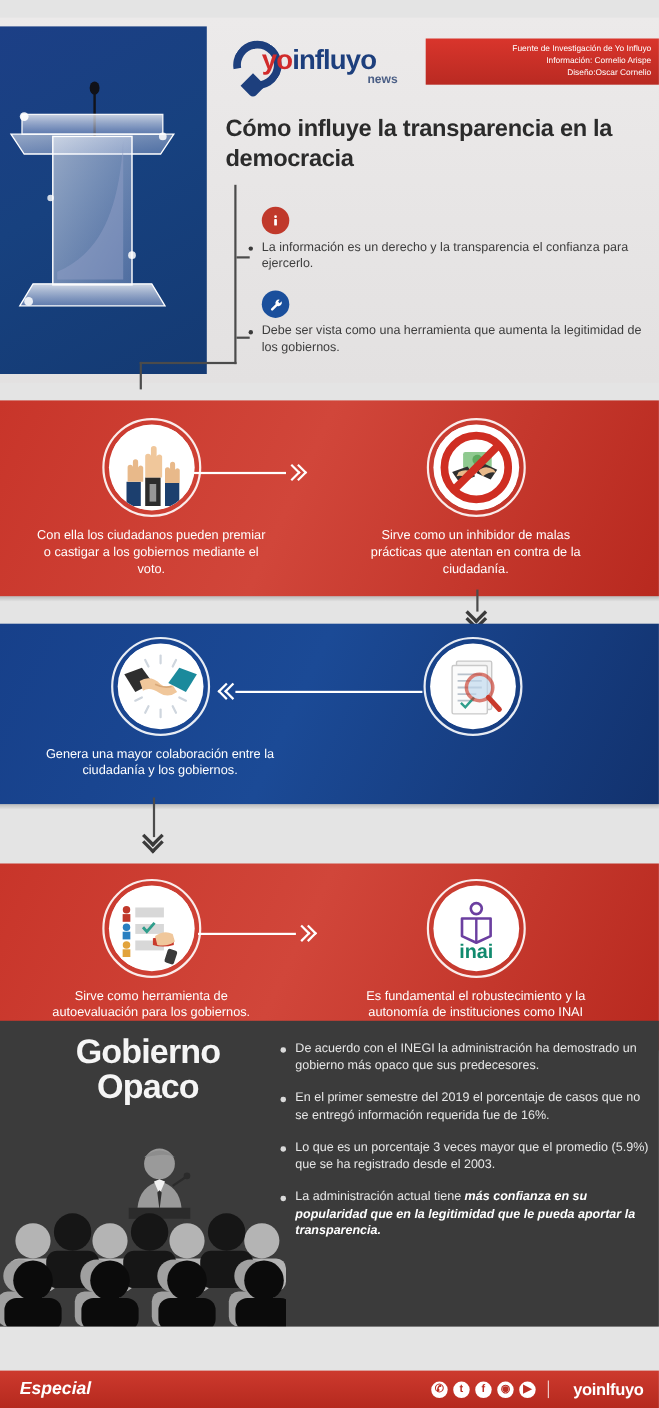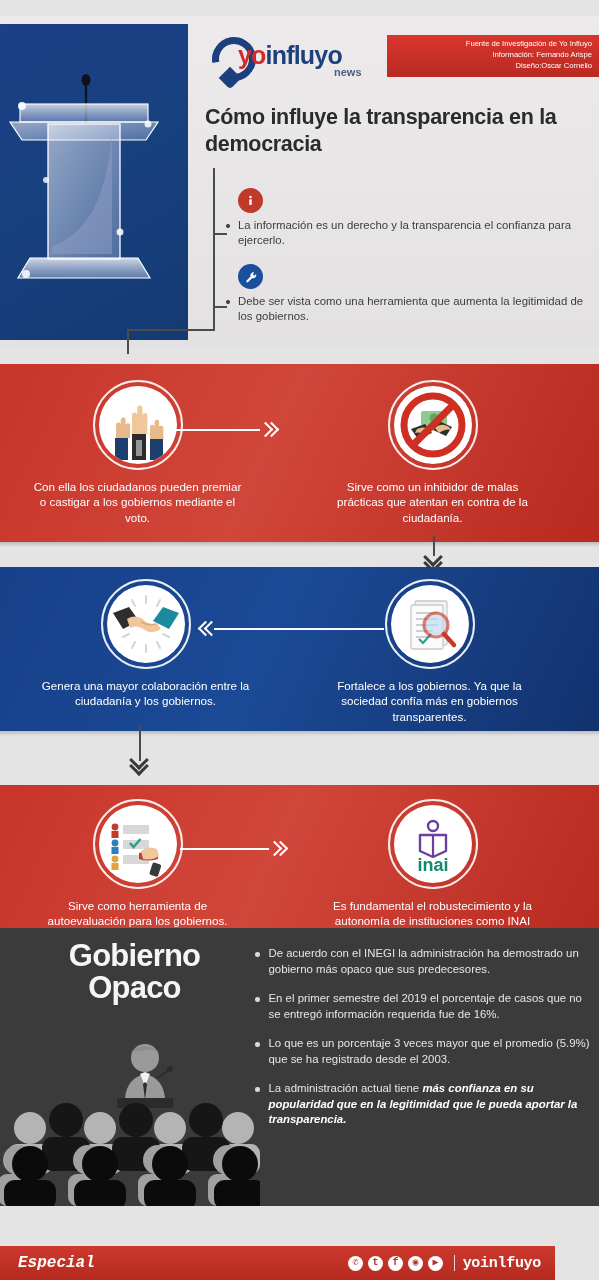--- a/index.html
+++ b/index.html
@@ -110,23 +110,23 @@
   .dark-bullets { position: absolute; left: 255px; top: 18px; width: 336px; }
   .d-row { display: flex; align-items: flex-start; margin-bottom: 14px; }
   .d-dot { width: 4.5px; height: 4.5px; border-radius: 50%; background: #dadada;
            margin: 6px 9px 0 0; flex: none; }
   .d-text { font-size: 11.4px; color: #e6e6e6; line-height: 1.36; }
   .d-text .em { font-weight: bold; font-style: italic; color: #fff; }
   .speaker { position: absolute; left: 95px; top: 112px; width: 100px; height: 90px; }
   .crowd { position: absolute; left: 0; bottom: 0; width: 260px; height: 108px; }
 
   
-  .footer { position: absolute; left: 0; top: 1246px; width: 555px; height: 34px;
+  .footer { position: absolute; left: 0; top: 1246px; width: 599px; height: 34px;
             background: linear-gradient(180deg,#cd3a2e 0%,#b5291e 100%);
-            display: flex; align-items: center; font-family: Liberation Mono, monospace; }
+            display: flex; align-items: center; }
   .especial { position: absolute; left: 18px; font-size: 16px; font-weight: bold;
               font-style: italic; color: #fff; }
   .social { position: absolute; right: 112px; display: flex; gap: 5px; align-items: center; }
   .s-ic { width: 15px; height: 15px; border-radius: 50%; background: #fff; color: #bd2e23;
           font-size: 10px; font-weight: bold; display: flex; align-items: center;
           justify-content: center; line-height: 1; }
   .divider { position: absolute; right: 100px; width: 1.5px; height: 16px;
              background: rgba(255,255,255,.8); }
   .foot-brand { position: absolute; right: 14px; font-size: 15px; font-weight: bold; color: #fff;
                 letter-spacing: -0.3px; }
@@ -169,21 +169,21 @@
       <div class="logo-mark"></div>
       <div class="logo-tail"></div>
       <div class="logo-text">
         <span class="logo-yo">yo</span><span class="logo-influyo">influyo</span>
       </div>
       <div class="logo-news">news</div>
     </div>
 
     <div class="credits">
       <div>Fuente de Investigación de Yo Influyo</div>
-      <div>Información: Fernando Arispe</div>
+      <div>Información: Cornelio Arispe</div>
       <div>Diseño:Oscar Cornelio</div>
     </div>
 
     <div class="title">Cómo influye la transparencia en la democracia</div>
 
     <div class="hdr-connector"></div>
     <div class="hdr-tick t1"></div>
     <div class="hdr-tick t2"></div>
     <div class="hdr-conn-bottom"></div>
     <div class="hdr-conn-down"></div>
@@ -314,21 +314,20 @@
               <line x1="21" y1="36" x2="43" y2="36"></line>
                 <line x1="21" y1="42" x2="38" y2="42"></line>
               <line x1="21" y1="48" x2="36" y2="48"></line>
             </g>
             <path d="M24 50 l4 4 l8 -9" stroke="#2f9e8c" stroke-width="2.2" fill="none"></path>
             <circle cx="41" cy="36" r="12" fill="#bfd8ee" opacity="0.65" stroke="#c93a2c" stroke-width="3.2"></circle>
             <line x1="49" y1="45" x2="59" y2="56" stroke="#c93a2c" stroke-width="4.5" stroke-linecap="round"></line>
           </svg>
         </div>
       </div>
-      <div class="cap">Fortalece a los gobiernos. Ya que la sociedad confía más en gobiernos transparentes.</div>
     </div>
   </div>
 
   <div class="conn" style="left:130px; top:725px; width:24px; height:50px;">
     <div class="vline" style="left:9px; top:0; height:36px;"></div>
     <div class="dchev" style="left:0; top:28px;"></div>
   </div>
 
   <div class="band red band3">
     <div class="band-shadow"></div>

